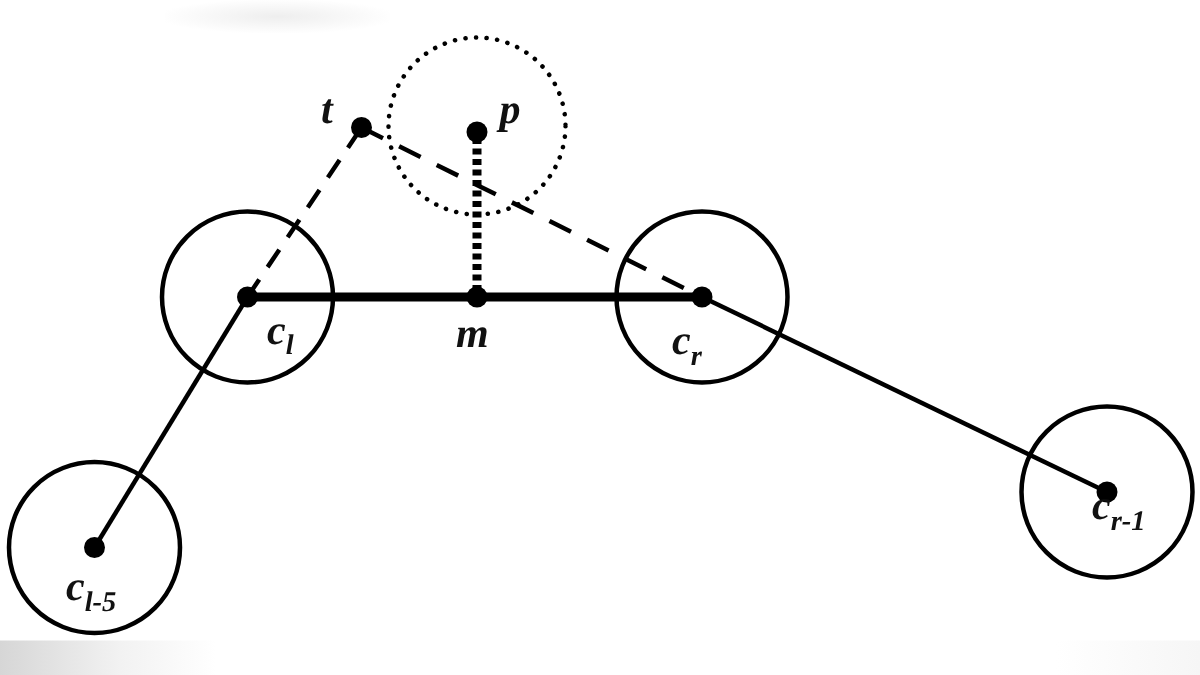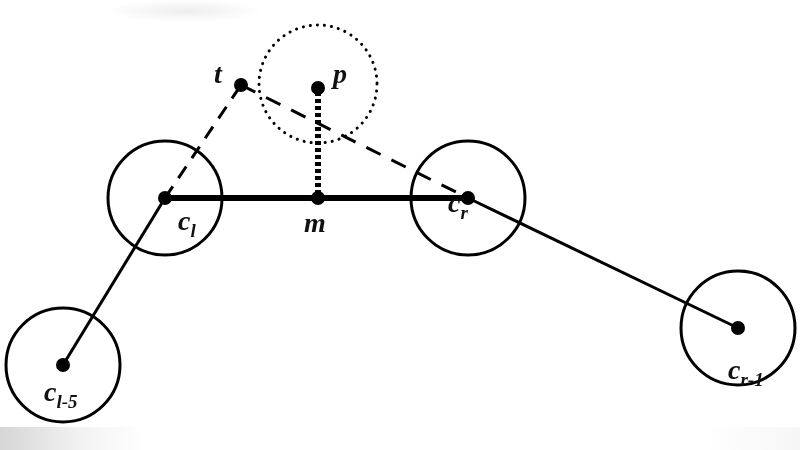--- a/index.html
+++ b/index.html
@@ -47,15 +47,15 @@
   <circle cx="318" cy="198" r="7" fill="#000"></circle>
   <circle cx="468" cy="198" r="7" fill="#000"></circle>
   <circle cx="63" cy="365" r="7" fill="#000"></circle>
   <circle cx="738" cy="328" r="7" fill="#000"></circle>
 </svg>
 
 <div class="lbl" style="left:214px; top:60px;"><span>t</span></div>
 <div class="lbl" style="left:333px; top:60px;"><span>p</span></div>
 <div class="lbl" style="left:304px; top:209px;"><span>m</span></div>
 <div class="lbl" style="left:178px; top:207px;"><span>c</span><sub>l</sub></div>
-<div class="lbl" style="left:448px; top:189px;text-align:center;"><span>c</span><sub>r</sub></div>
+<div class="lbl" style="left:448px; top:214px;text-align:center;"><span>c</span><sub>r</sub></div>
 <div class="lbl" style="left:44px; top:378px;"><span>c</span><sub>l-5</sub></div>
-<div class="lbl" style="left:728px; top:356px;"><span>c</span><sub>r-1</sub></div>
+<div class="lbl" style="left:728px; top:324px;"><span>c</span><sub>r-1</sub></div>
 
 </body></html>

